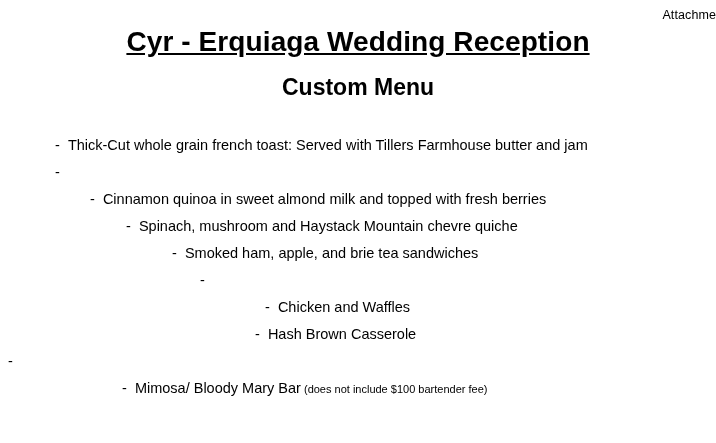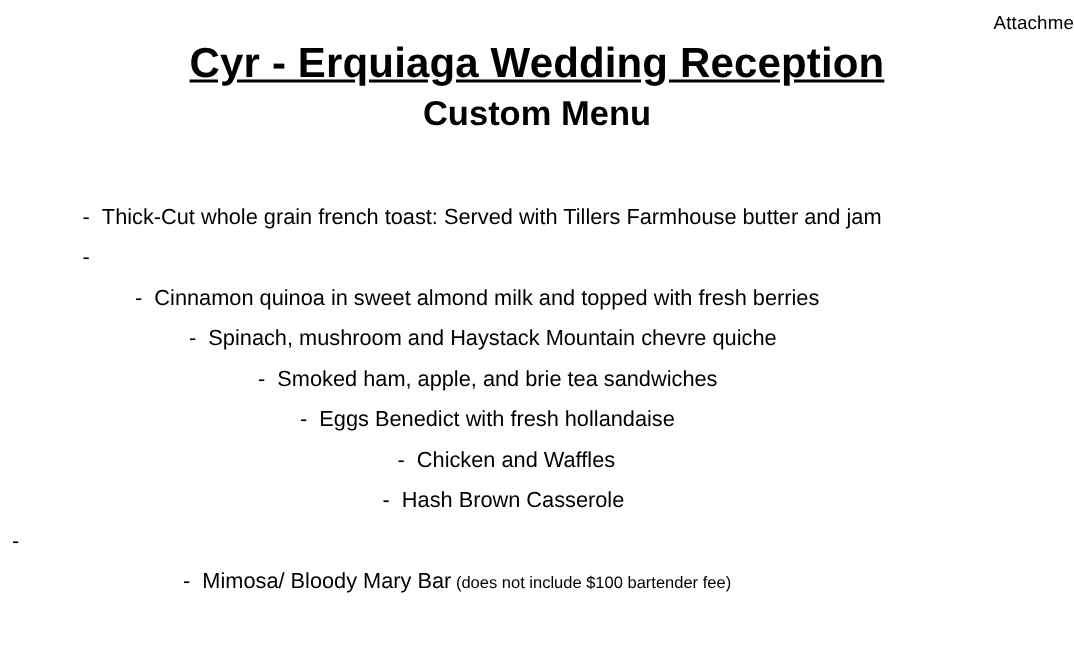--- a/index.html
+++ b/index.html
@@ -41,21 +41,21 @@
     font-size: 28px;
     font-weight: bold;
     text-decoration: underline;
     letter-spacing: 0.1px;
     line-height: 1.15;
   }
   .title-sub {
     font-size: 23px;
     font-weight: bold;
     line-height: 1.2;
-    margin-top: 4px;
+    margin-top: 16px;
   }
   .menu-list {
     position: absolute;
     top: 138px;
     left: 0;
     width: 716px;
   }
   .menu-row {
     display: flex;
     align-items: baseline;
@@ -105,21 +105,20 @@
       <div class="menu-row" style="padding-left: 126px;">
         <span class="bullet">-</span>
         <span class="item-text">&nbsp;&nbsp;Spinach, mushroom and Haystack Mountain chevre quiche</span>
       </div>
       <div class="menu-row" style="padding-left: 172px;">
         <span class="bullet">-</span>
         <span class="item-text">&nbsp;&nbsp;Smoked ham, apple, and brie tea sandwiches</span>
       </div>
       <div class="menu-row" style="padding-left: 200px;">
         <span class="bullet">-</span>
-        <span class="item-text">&nbsp;&nbsp;Eggs Benedict with fresh hollandaise</span>
       </div>
       <div class="menu-row" style="padding-left: 265px;">
         <span class="bullet">-</span>
         <span class="item-text">&nbsp;&nbsp;Chicken and Waffles</span>
       </div>
       <div class="menu-row" style="padding-left: 255px;">
         <span class="bullet">-</span>
         <span class="item-text">&nbsp;&nbsp;Hash Brown Casserole</span>
       </div>
       <div class="menu-row" style="padding-left: 8px;">

